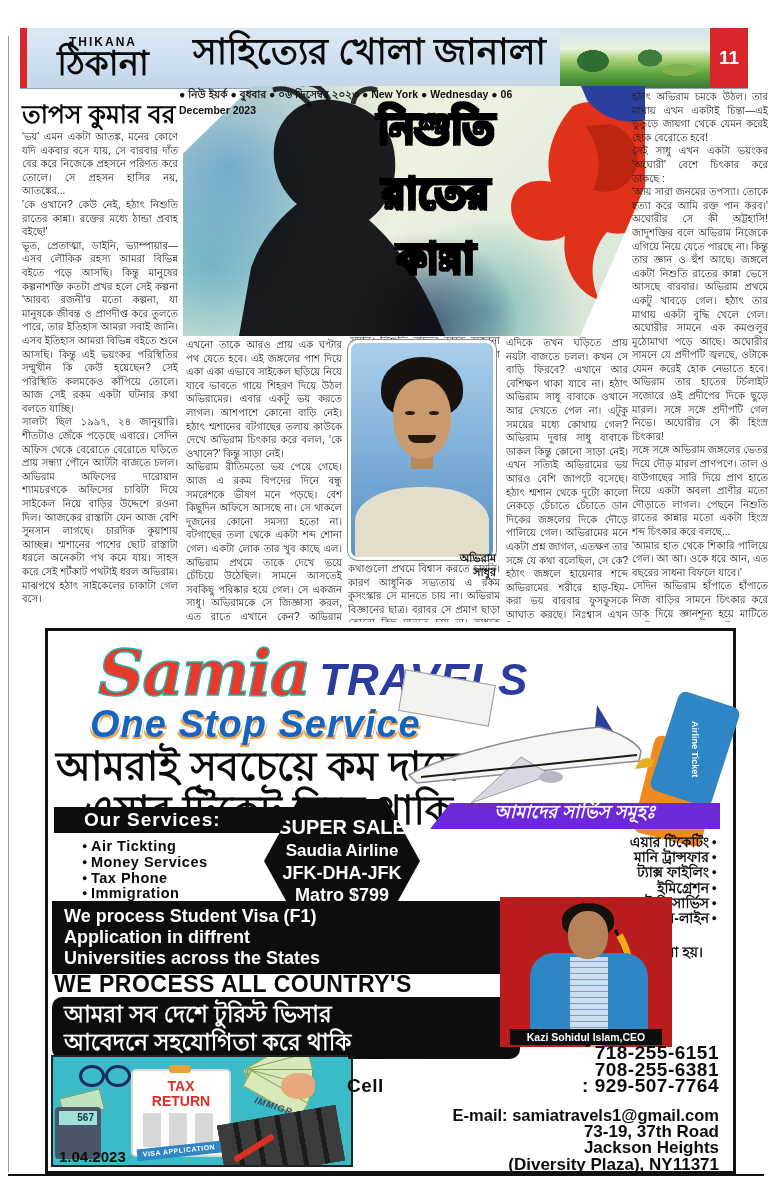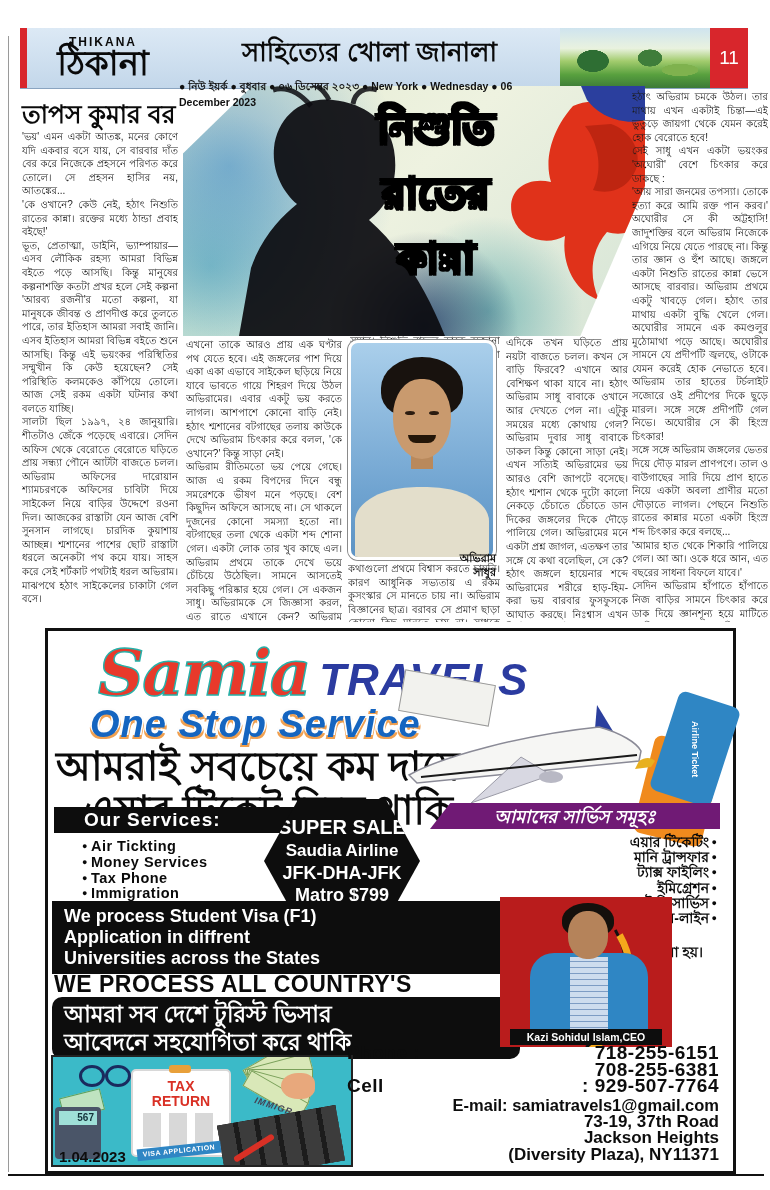--- a/index.html
+++ b/index.html
@@ -15,30 +15,30 @@
   .logo{width:152px;height:100%;display:flex;flex-direction:column;align-items:center;justify-content:center;line-height:1;}
   .logo-top{font-size:12px;font-weight:bold;letter-spacing:2px;color:#0a0a0a;}
   .logo-main{font-size:34px;font-weight:bold;color:#0a0a0a;margin-top:-2px;}
   .mast-center{flex:1;display:flex;flex-direction:column;align-items:center;justify-content:center;position:relative;}
   .skyline{position:absolute;inset:4px 10px;opacity:.35;
       background:
         linear-gradient(#d8a8a8,#d8a8a8) 18% 80%/14px 26px no-repeat,
         linear-gradient(#c0cfе0,#b8c8d8) 26% 75%/10px 32px no-repeat,
         linear-gradient(#d8b8c8,#d8b8c8) 74% 78%/12px 28px no-repeat,
         linear-gradient(#c4b4d4,#c4b4d4) 82% 82%/9px 22px no-repeat;}
-  .section-title{font-size:26px;font-weight:bold;color:#0a0a0a;z-index:1;margin-top:24px;}
+  .section-title{font-size:36px;font-weight:bold;color:#0a0a0a;z-index:1;margin-top:24px;}
   .dateline{font-size:10.5px;font-weight:bold;color:#101010;margin-top:3px;z-index:1;}
   .painting{width:150px;height:100%;
       background:
         radial-gradient(ellipse 26px 18px at 22% 55%,#2e6e33 60%,transparent 62%),
         radial-gradient(ellipse 20px 14px at 60% 50%,#3f7d3a 60%,transparent 62%),
         radial-gradient(ellipse 30px 10px at 80% 70%,#7fb24e 60%,transparent 62%),
         linear-gradient(180deg,#cfe4ef 0%,#e9f2df 34%,#a3cc6e 55%,#58a03e 78%,#3c7a38 100%);}
   .pageno-box{width:38px;height:100%;background:#d8262c;display:flex;align-items:center;justify-content:center;}
-  .pageno{color:#fff;font-size:19px;font-weight:normal;}
+  .pageno{color:#fff;font-size:19px;font-weight:bold;}
 
   
   .byline{position:absolute;left:22px;top:95px;font-size:25px;font-weight:bold;color:#0a0a0a;}
   .col{position:absolute;font-size:10px;line-height:13.6px;text-align:justify;color:#1b1b1b;
        overflow:hidden;white-space:pre-line;}
   .col1{left:22px;top:130px;width:156px;height:492px;}
   .col2{left:186px;top:338px;width:156px;height:284px;}
   .col3t{left:350px;top:334px;width:150px;height:46px;}
   .col3b{left:348px;top:562px;width:152px;height:60px;}
   .col4{left:506px;top:336px;width:122px;height:286px;}
@@ -93,22 +93,22 @@
       clip-path:polygon(0 0,100% 0,92% 100%,0 100%);display:flex;align-items:center;}
   .os-banner span{color:#fff;font-weight:bold;font-size:19px;padding-left:30px;letter-spacing:1px;}
   .os-list{position:absolute;left:34px;top:208px;width:250px;list-style:none;margin:0;padding:0;}
   .os-list li{font-size:14.5px;font-weight:bold;color:#0a0a0a;line-height:15.8px;letter-spacing:.5px;}
   .os-list li::before{content:"●  ";font-size:9px;vertical-align:2px;}
   .hex{position:absolute;left:216px;top:168px;width:156px;height:124px;background:#0d0d0d;
       clip-path:polygon(22% 0,78% 0,100% 50%,78% 100%,22% 100%,0 50%);
       display:flex;flex-direction:column;align-items:center;justify-content:center;color:#fff;font-weight:bold;}
   .hex div{line-height:1.25;}
   .hex-l1{font-size:20px;} .hex-l2{font-size:17px;} .hex-l3{font-size:18px;} .hex-l4{font-size:18px;}
-  .bn-banner{position:absolute;left:382px;top:172px;width:290px;height:26px;background:#701a75;
-      clip-path:polygon(7% 0,100% 0,100% 100%,0 100%);display:flex;align-items:flex-start;justify-content:center;}
+  .bn-banner{position:absolute;left:382px;top:172px;width:290px;height:26px;background:#6d28d9;
+      clip-path:polygon(7% 0,100% 0,100% 100%,0 100%);display:flex;align-items:flex-end;justify-content:center;}
   .bn-banner span{color:#fff;font-weight:bold;font-style:italic;font-size:18px;}
   .bn-list{position:absolute;right:16px;top:204px;width:270px;list-style:none;margin:0;padding:0;text-align:right;}
   .bn-list li{font-size:14px;font-weight:bold;color:#0a0a0a;line-height:15.2px;}
   .bn-list li::after{content:" ●";font-size:9px;vertical-align:2px;}
   .bn-footer{position:absolute;right:30px;top:310px;width:250px;text-align:right;font-size:14px;font-weight:bold;}
 
   .student-box{position:absolute;left:4px;top:270px;width:500px;background:#0d0d0d;color:#fff;
       font-size:18px;font-weight:bold;line-height:21px;padding:5px 12px;white-space:pre-line;box-sizing:border-box;}
   .tourist{position:absolute;left:6px;top:340px;font-size:23px;font-weight:800;line-height:26px;
       color:#0a0a0a;white-space:pre-line;letter-spacing:.5px;}
@@ -150,21 +150,21 @@
   .cg-minidisp{margin:4px;height:14px;background:#9fe0d8;color:#13343a;font-size:10px;font-weight:bold;text-align:right;padding-right:3px;line-height:14px;}
   .cg-imm{position:absolute;right:58px;top:44px;color:#445;font-size:9px;font-weight:bold;font-style:italic;transform:rotate(18deg);letter-spacing:1px;}
   .cg-visa{position:absolute;left:84px;bottom:8px;width:84px;height:12px;background:#2f86c4;transform:rotate(-6deg);
       color:#fff;font-size:7px;font-weight:bold;text-align:center;line-height:12px;letter-spacing:.5px;}
   .cg-pen{position:absolute;left:178px;bottom:14px;width:46px;height:6px;background:#d93025;transform:rotate(-32deg);border-radius:3px;}
   .cg-date{position:absolute;left:6px;bottom:0px;font-size:15px;font-weight:bold;color:#0d0d0d;}
 
   .contact{position:absolute;right:14px;top:414px;width:372px;color:#0d0d0d;}
   .c-row{display:flex;justify-content:space-between;font-size:19px;font-weight:800;line-height:16.5px;letter-spacing:.5px;}
   .c-row.single{justify-content:flex-end;}
-  .c-email{text-align:right;font-size:16.5px;font-weight:800;line-height:17px;margin-top:2px;}
+  .c-email{text-align:right;font-size:16.5px;font-weight:800;line-height:17px;margin-top:12px;}
   .c-addr{text-align:right;font-size:17px;font-weight:800;line-height:16.5px;}
 </style>
 </head>
 <body>
 
 <div class="page">
   <div class="edge-line"></div>
 
   <div class="masthead">
     <div class="red-bar"></div>

